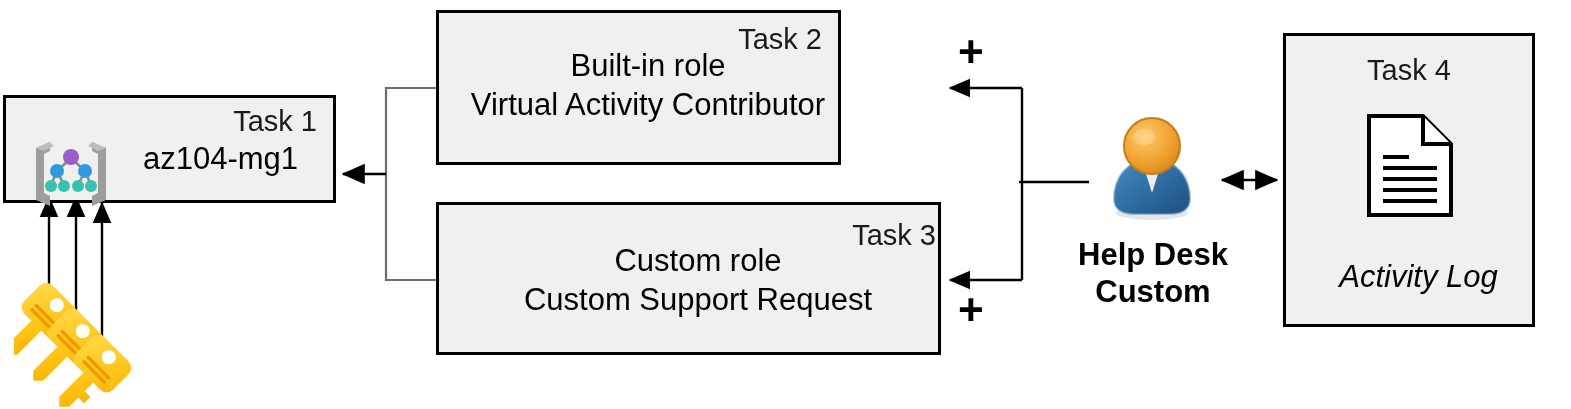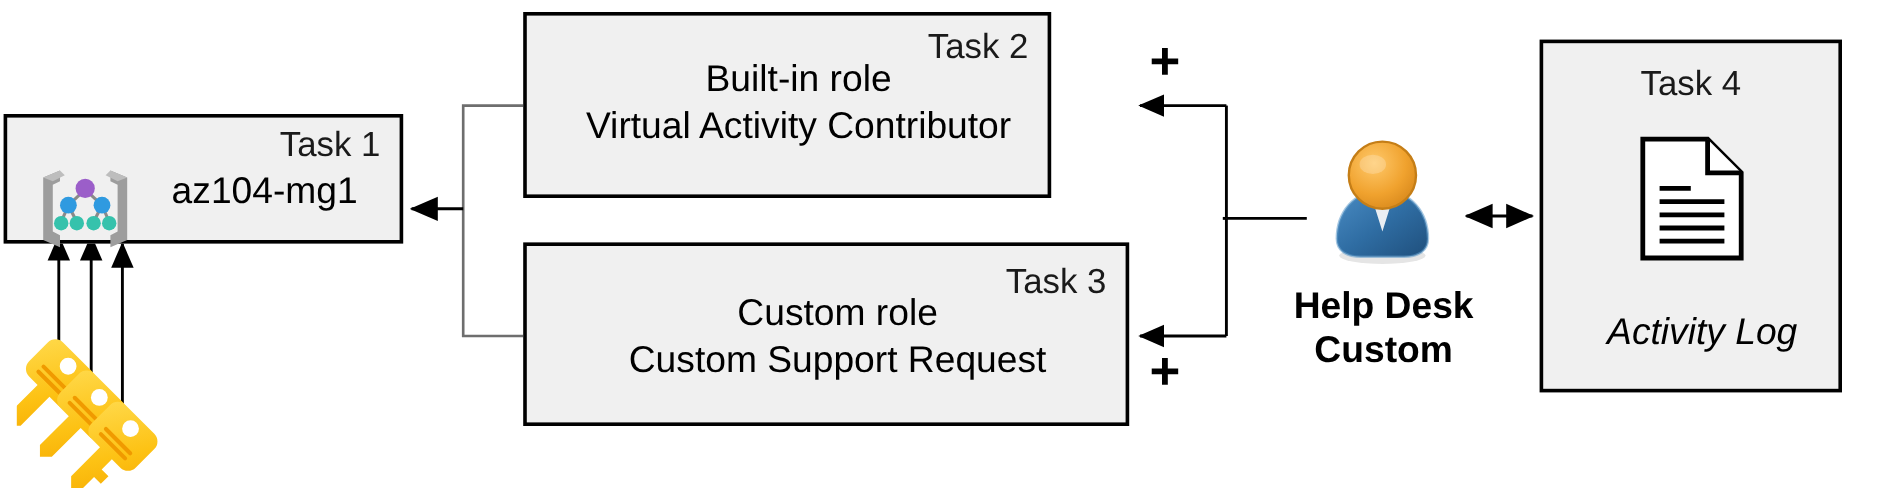--- a/index.html
+++ b/index.html
@@ -164,28 +164,28 @@
       </g>
       <g transform="translate(52,52) rotate(45 35 35)">
         <path d="M18,13 h34 a9,9 0 0 1 9,9 v22 a9,9 0 0 1 -9,9 h-10 v12 h8 v9 h-8 v13 l-7,7 l-7,-7 v-34 h-10 a9,9 0 0 1 -9,-9 v-22 a9,9 0 0 1 9,-9 z" fill="url(#kg)"></path>
         <circle cx="35" cy="24" r="7" fill="#ffffff"></circle>
         <rect x="19" y="37" width="32" height="3.4" rx="1.7" fill="#f09a00"></rect>
         <rect x="19" y="43" width="32" height="3.4" rx="1.7" fill="#f09a00"></rect>
       </g>
     </svg>
   </div>
 
-  <div class="box" style="left:436px;top:10px;width:440px;height:155px;">
+  <div class="box" style="left:436px;top:10px;width:405px;height:155px;">
     <span class="tasklabel" style="right:16px;top:12px;">Task 2</span>
     <span class="boxtext centered" style="top:34px;">Built-in role</span>
     <span class="boxtext centered" style="top:73px;">Virtual Activity Contributor</span>
   </div>
 
   <div class="box" style="left:436px;top:202px;width:505px;height:153px;">
-    <span class="tasklabel" style="right:16px;top:16px;">Task 3</span>
+    <span class="tasklabel" style="right:2px;top:16px;">Task 3</span>
     <span class="boxtext centered" style="top:37px;">Custom role</span>
     <span class="boxtext centered" style="top:76px;">Custom Support Request</span>
   </div>
 
   <span class="plus" style="left:958px;top:30px;">+</span>
   <span class="plus" style="left:958px;top:288px;">+</span>
 
   <div class="iconwrap" style="left:1104px;top:113px;width:96px;height:110px;">
     <svg viewBox="0 0 96 110" width="96" height="110">
       <defs>

